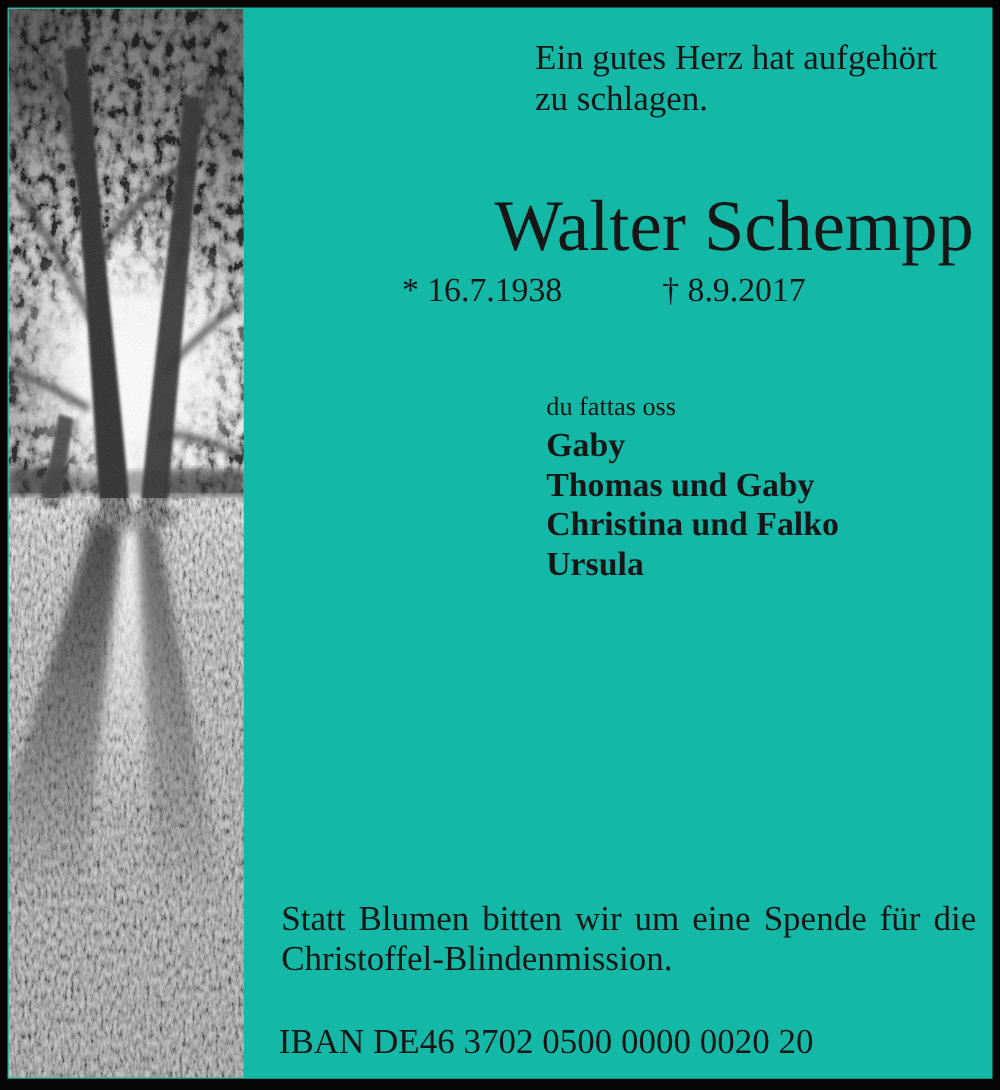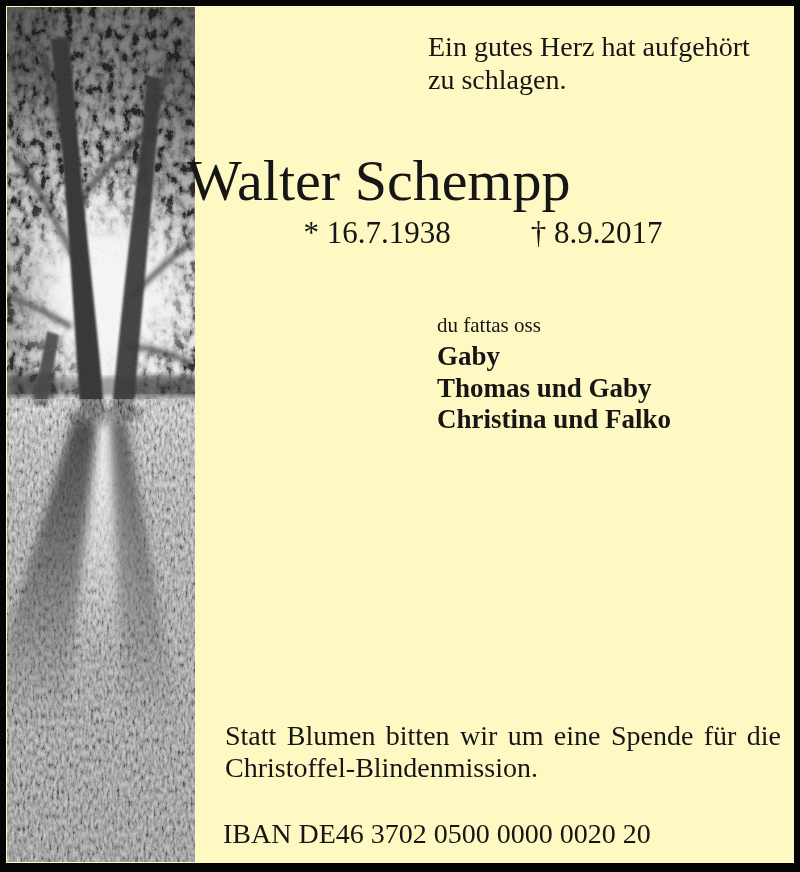--- a/index.html
+++ b/index.html
@@ -2,34 +2,34 @@
 <html><head>
 <meta charset="utf-8">
 <style>
   html,body{margin:0;padding:0;background:#ffffff;}
   .sheet{
     position:relative;
     width:800px;height:872px;
     box-sizing:border-box;
     border:6px solid #050505;
     border-bottom-width:9px;
-    background:#fef9c3;
+    background:#14b8a6;
     font-family:"Liberation Serif","DejaVu Serif",serif;
     color:#161616;
     overflow:hidden;
   }
   .photo{
     position:absolute;left:1px;top:1px;width:188px;height:855px;
     overflow:hidden;background:#9a9a9a;
   }
   .photo svg{display:block;width:188px;height:855px;}
   .abs{position:absolute;white-space:nowrap;}
   .opening{left:422px;top:24px;font-size:28px;line-height:33px;}
-  .name{left:181px;top:144px;width:592px;font-size:58px;line-height:62px;text-align:left;font-weight:normal;margin:0;}
-  .dates{left:181px;top:211px;width:592px;display:flex;justify-content:center;gap:80px;font-size:31px;line-height:31px;}
+  .name{left:181px;top:144px;width:592px;font-size:58px;line-height:62px;text-align:right;font-weight:normal;margin:0;}
+  .dates{left:181px;top:211px;width:592px;display:flex;justify-content:center;gap:80px;font-size:27px;line-height:31px;}
   .farewell{left:431px;top:304px;font-size:21px;line-height:31px;}
   .mourners{left:431px;top:335px;font-size:27px;line-height:31.7px;font-weight:bold;}
   .service{left:219px;top:529px;width:556px;font-size:28px;line-height:31px;text-align:justify;white-space:normal;margin:0;}
   .donation{left:219px;top:714px;width:556px;font-size:28px;line-height:32px;text-align:justify;white-space:normal;margin:0;}
   .keyword{left:217px;top:781px;font-size:27px;line-height:31px;}
   .iban{left:217px;top:812px;font-size:28px;line-height:31px;}
 </style>
 </head>
 <body>
 
@@ -164,20 +164,21 @@
     <span>* 16.7.1938</span>
     <span>† 8.9.2017</span>
   </div>
 
   <div class="abs farewell">du fattas oss</div>
 
   <div class="abs mourners">
     <div>Gaby</div>
     <div>Thomas und Gaby</div>
     <div>Christina und Falko</div>
+    <div>Ursula</div>
   </div>
 
 
   <p class="abs donation">Statt Blumen bitten wir um eine Spende für die Christoffel-Blindenmission.</p>
 
 
   <div class="abs iban">IBAN DE46 3702 0500 0000 0020 20</div>
 
 </div>
 

